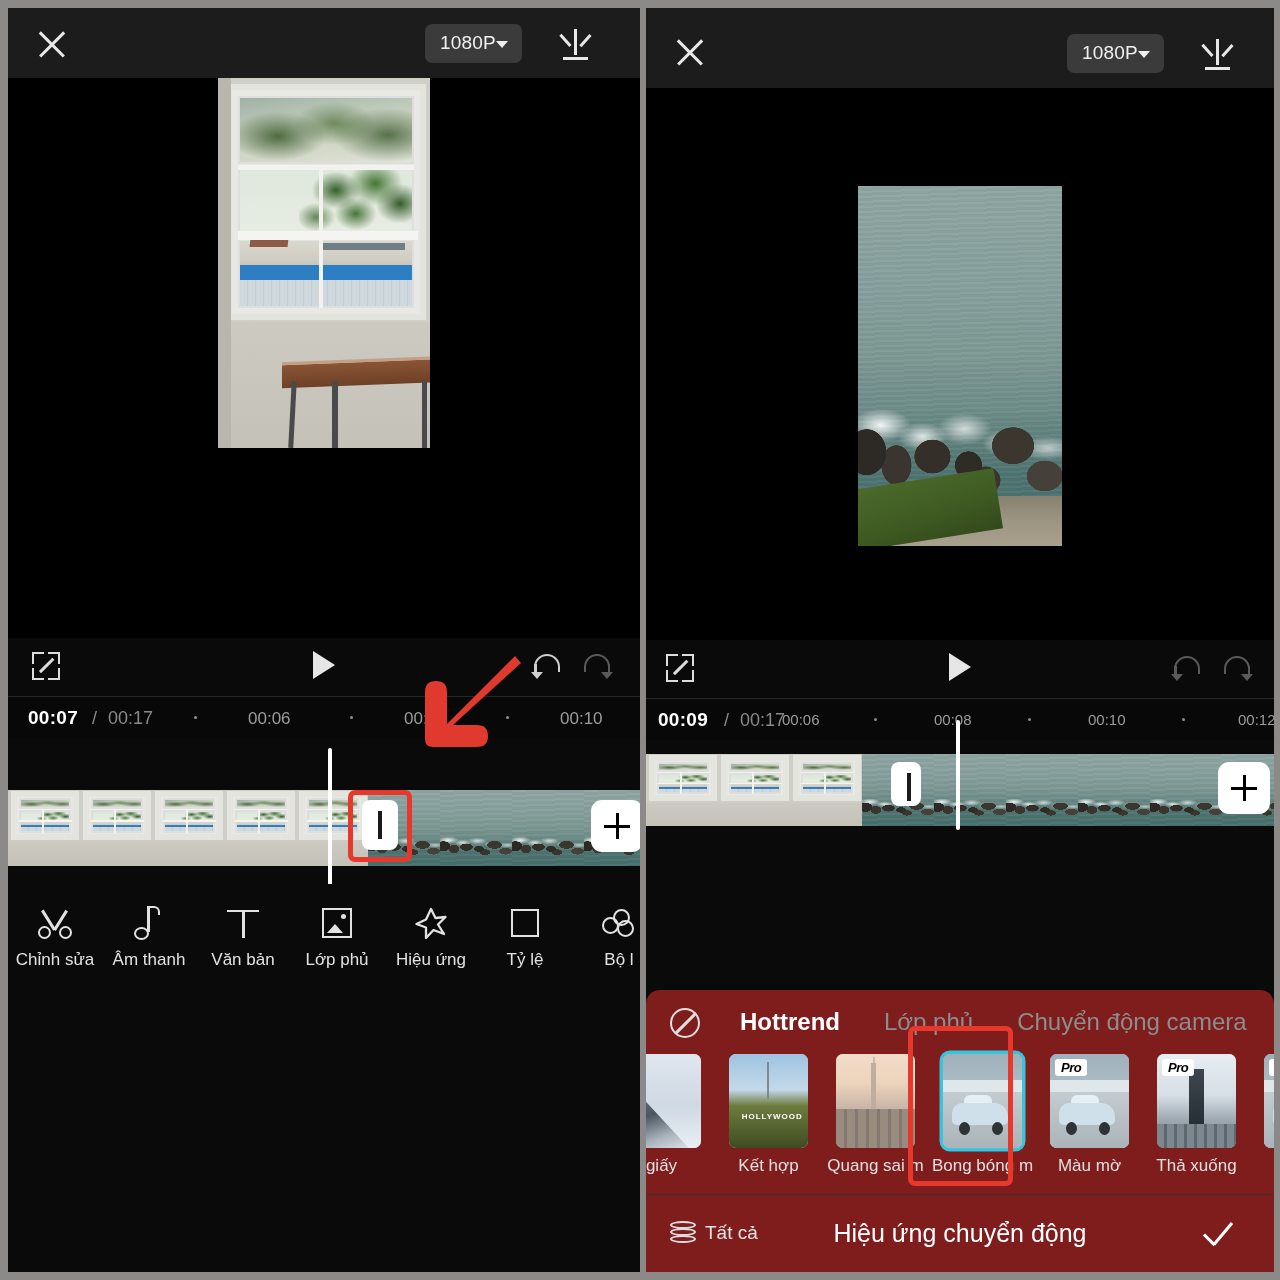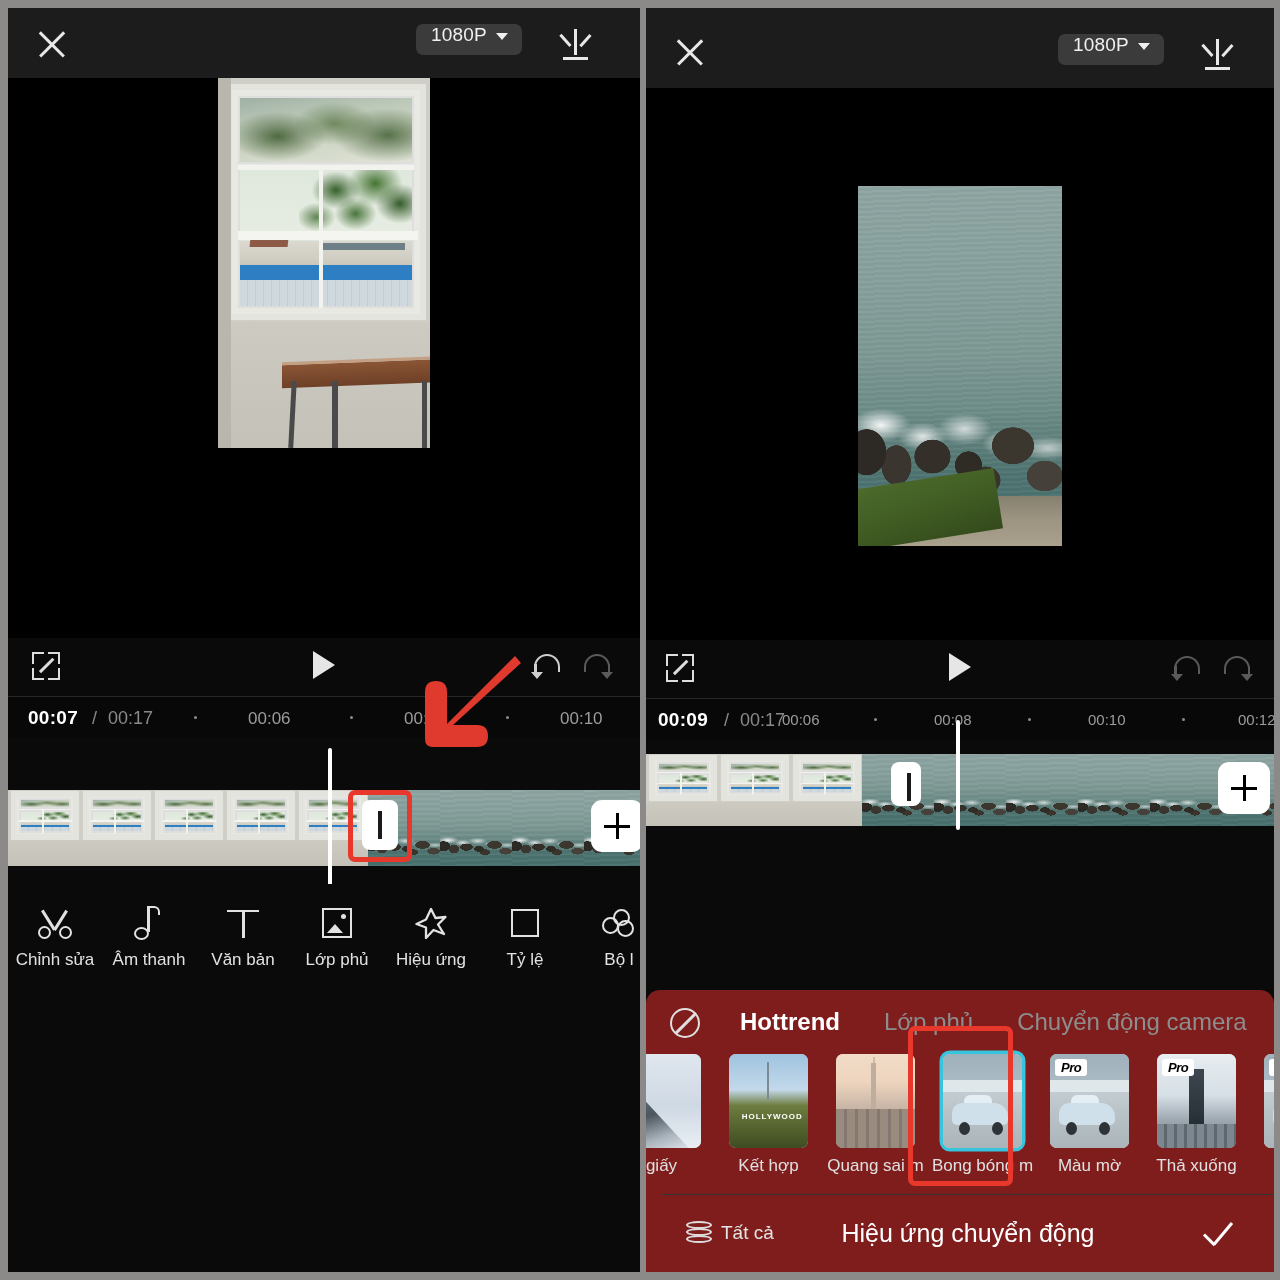--- a/index.html
+++ b/index.html
@@ -32,23 +32,23 @@
   .close-x:before,.close-x:after{
     content:""; position:absolute; left:1px; top:17px; width:34px; height:2.5px;
     background:#e8e8e8;
   }
   .close-x:before{ transform:rotate(45deg); }
   .close-x:after{ transform:rotate(-45deg); }
 
   .res-btn{
     position:absolute; right:118px; top:16px;
     background:#3b3b3b; color:#f0f0f0;
-    border-radius:7px; padding:0 14px 9px 15px;
+    border-radius:7px; padding:8px 14px 9px 15px;
     font-size:19px; letter-spacing:.2px;
-    display:flex; align-items:center; gap:9px;
+    display:flex; align-items:center; 
     cursor:pointer;
   }
   .caret{
     width:0;height:0;border-left:6px solid transparent;border-right:6px solid transparent;
     border-top:7px solid #f0f0f0; margin-top:2px;
   }
   .upload-ic{
     position:absolute; right:48px; top:18px; width:34px; height:36px; cursor:pointer;
   }
   .upload-ic .stem{ position:absolute; left:16px; top:3px; width:2.5px;height:26px;background:#e8e8e8;}
@@ -334,21 +334,21 @@
   .t-sky .bl{position:absolute;bottom:0;width:100%;height:26%;
     background:repeating-linear-gradient(90deg,#7d878f 0 7px,#5e686f 7px 10px);}
 
   .slider-row{ position:relative; height:72px; }
   .s-min{ position:absolute; left:44px; top:24px; font-size:20px;color:#d8d8d8;}
   .s-max{ position:absolute; right:40px; top:24px; font-size:20px;color:#d8d8d8;}
   .s-track{ position:absolute; left:114px; right:110px; top:32px; height:4px; background:#555; border-radius:2px;}
   .s-fill{ position:absolute; left:0; top:0; height:100%; background:#2ec4de; border-radius:2px; }
   .s-knob{ position:absolute; width:30px;height:30px;border-radius:50%;background:#fff; top:-13px; cursor:pointer;}
 
-  .sheet-footer{ position:relative; height:78px; border-top:1px solid #343434;margin-left:16px; }
+  .sheet-footer{ position:relative; height:78px; border-top:1px solid #343434; }
   .all-btn{ position:absolute; left:24px; top:26px; display:flex; align-items:center; gap:9px; cursor:pointer;}
   .stack-ic{ position:relative; width:26px;height:24px;}
   .stack-ic i{ position:absolute; left:0; width:26px;height:8px;border:2px solid #dcdcdc;border-radius:50%;}
   .stack-ic i:nth-child(1){ top:0;}
   .stack-ic i:nth-child(2){ top:7px;}
   .stack-ic i:nth-child(3){ top:14px;}
   .all-btn span{ font-size:19px; color:#e4e4e4;}
   .footer-title{ position:absolute; left:50%; top:24px; transform:translateX(-50%); font-size:25px; color:#fff;}
   .check{ position:absolute; right:38px; top:24px; width:34px;height:30px; cursor:pointer;}
   .check i{ position:absolute; background:#fff; }

